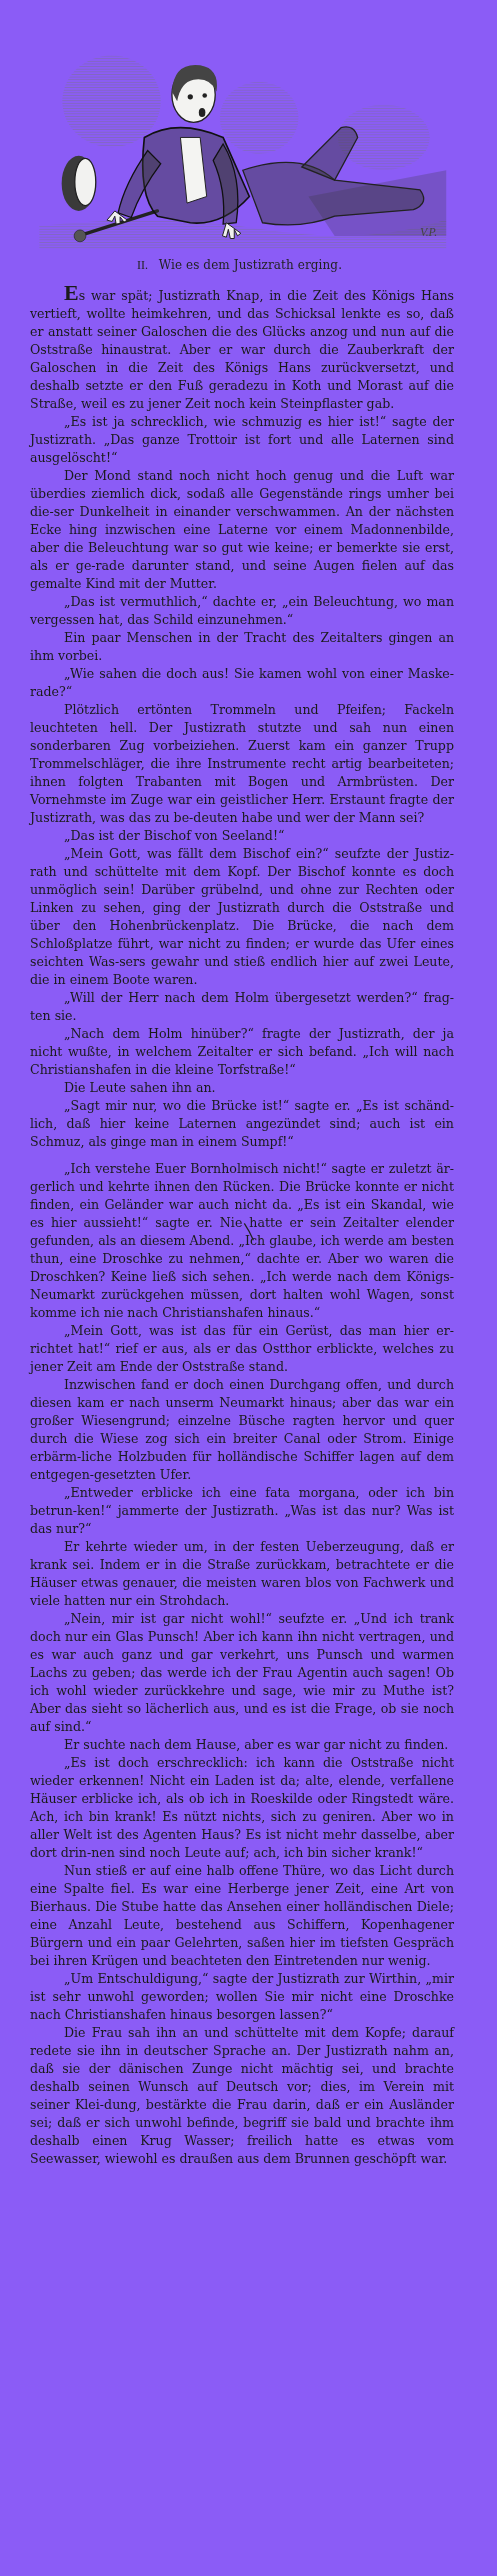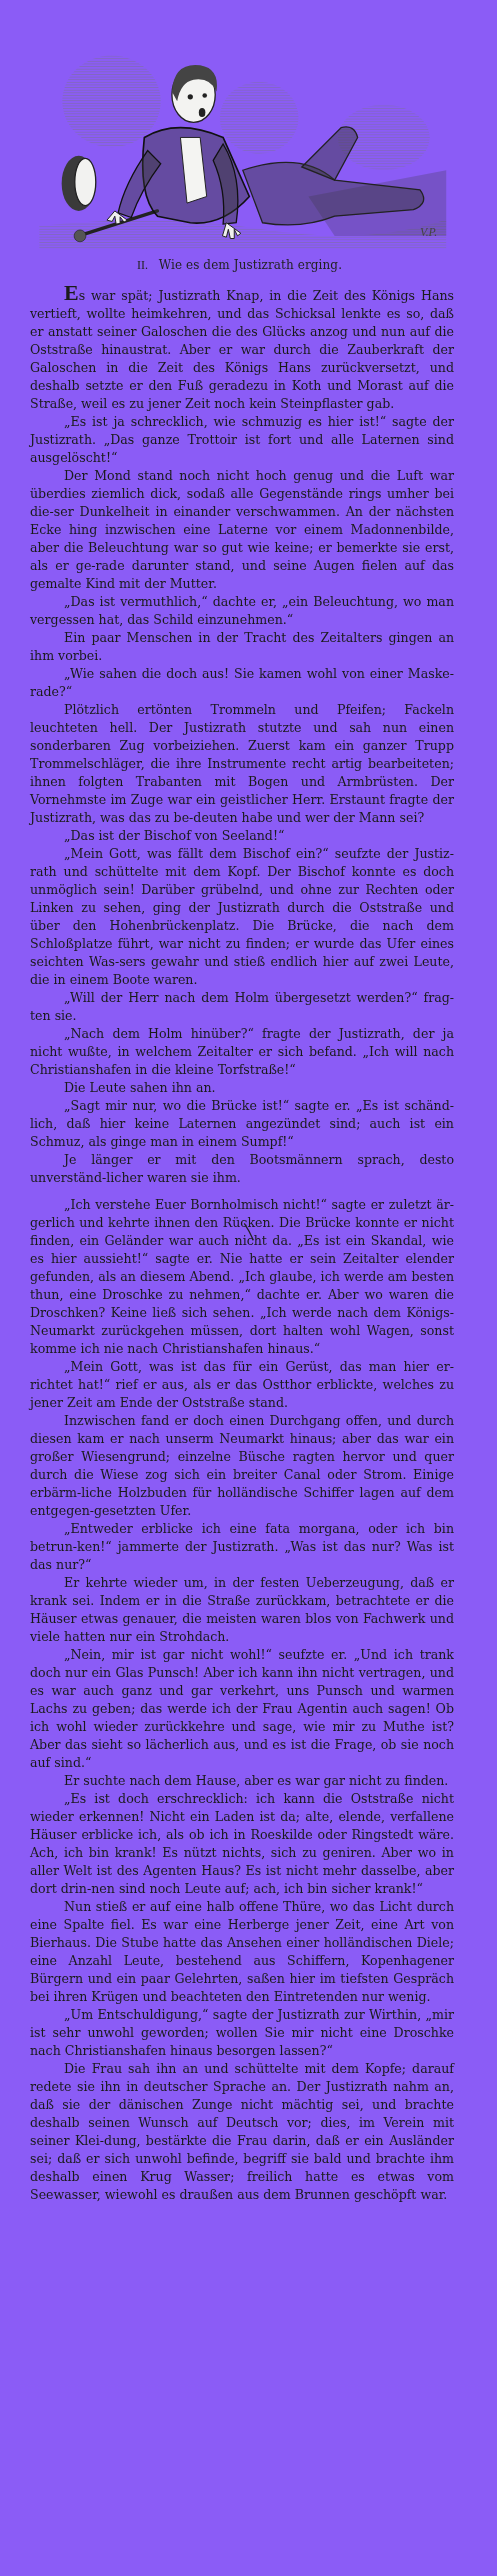--- a/index.html
+++ b/index.html
@@ -79,21 +79,20 @@
     <p>„Das ist vermuthlich,“ dachte er, „ein Beleuchtung, wo man vergessen hat, das Schild einzunehmen.“</p>
     <p>Ein paar Menschen in der Tracht des Zeitalters gingen an ihm vorbei.</p>
     <p>„Wie sahen die doch aus! Sie kamen wohl von einer Maske-rade?“</p>
     <p>Plötzlich ertönten Trommeln und Pfeifen; Fackeln leuchteten hell. Der Justizrath stutzte und sah nun einen sonderbaren Zug vorbeiziehen. Zuerst kam ein ganzer Trupp Trommelschläger, die ihre Instrumente recht artig bearbeiteten; ihnen folgten Trabanten mit Bogen und Armbrüsten. Der Vornehmste im Zuge war ein geistlicher Herr. Erstaunt fragte der Justizrath, was das zu be-deuten habe und wer der Mann sei?</p>
     <p>„Das ist der Bischof von Seeland!“</p>
     <p>„Mein Gott, was fällt dem Bischof ein?“ seufzte der Justiz-rath und schüttelte mit dem Kopf. Der Bischof konnte es doch unmöglich sein! Darüber grübelnd, und ohne zur Rechten oder Linken zu sehen, ging der Justizrath durch die Oststraße und über den Hohenbrückenplatz. Die Brücke, die nach dem Schloßplatze führt, war nicht zu finden; er wurde das Ufer eines seichten Was-sers gewahr und stieß endlich hier auf zwei Leute, die in einem Boote waren.</p>
     <p>„Will der Herr nach dem Holm übergesetzt werden?“ frag-ten sie.</p>
     <p>„Nach dem Holm hinüber?“ fragte der Justizrath, der ja nicht wußte, in welchem Zeitalter er sich befand. „Ich will nach Christianshafen in die kleine Torfstraße!“</p>
     <p>Die Leute sahen ihn an.</p>
     <p>„Sagt mir nur, wo die Brücke ist!“ sagte er. „Es ist schänd-lich, daß hier keine Laternen angezündet sind; auch ist ein Schmuz, als ginge man in einem Sumpf!“</p>
-    <p>Je länger er mit den Bootsmännern sprach, desto unverständ-licher waren sie ihm.</p>
     <p class="gap">„Ich verstehe Euer Bornholmisch nicht!“ sagte er zuletzt är-gerlich und kehrte ihnen den Rücken. Die Brücke konnte er nicht finden, ein Geländer war auch nicht da. „Es ist ein Skandal, wie es hier aussieht!“ sagte er. Nie hatte er sein Zeitalter elender gefunden, als an diesem Abend. „Ich glaube, ich werde am besten thun, eine Droschke zu nehmen,“ dachte er. Aber wo waren die Droschken? Keine ließ sich sehen. „Ich werde nach dem Königs-Neumarkt zurückgehen müssen, dort halten wohl Wagen, sonst komme ich nie nach Christianshafen hinaus.“</p>
     <p>„Mein Gott, was ist das für ein Gerüst, das man hier er-richtet hat!“ rief er aus, als er das Ostthor erblickte, welches zu jener Zeit am Ende der Oststraße stand.</p>
     <p>Inzwischen fand er doch einen Durchgang offen, und durch diesen kam er nach unserm Neumarkt hinaus; aber das war ein großer Wiesengrund; einzelne Büsche ragten hervor und quer durch die Wiese zog sich ein breiter Canal oder Strom. Einige erbärm-liche Holzbuden für holländische Schiffer lagen auf dem entgegen-gesetzten Ufer.</p>
     <p>„Entweder erblicke ich eine fata morgana, oder ich bin betrun-ken!“ jammerte der Justizrath. „Was ist das nur? Was ist das nur?“</p>
     <p>Er kehrte wieder um, in der festen Ueberzeugung, daß er krank sei. Indem er in die Straße zurückkam, betrachtete er die Häuser etwas genauer, die meisten waren blos von Fachwerk und viele hatten nur ein Strohdach.</p>
     <p>„Nein, mir ist gar nicht wohl!“ seufzte er. „Und ich trank doch nur ein Glas Punsch! Aber ich kann ihn nicht vertragen, und es war auch ganz und gar verkehrt, uns Punsch und warmen Lachs zu geben; das werde ich der Frau Agentin auch sagen! Ob ich wohl wieder zurückkehre und sage, wie mir zu Muthe ist? Aber das sieht so lächerlich aus, und es ist die Frage, ob sie noch auf sind.“</p>
     <p>Er suchte nach dem Hause, aber es war gar nicht zu finden.</p>
     <p>„Es ist doch erschrecklich: ich kann die Oststraße nicht wieder erkennen! Nicht ein Laden ist da; alte, elende, verfallene Häuser erblicke ich, als ob ich in Roeskilde oder Ringstedt wäre. Ach, ich bin krank! Es nützt nichts, sich zu geniren. Aber wo in aller Welt ist des Agenten Haus? Es ist nicht mehr dasselbe, aber dort drin-nen sind noch Leute auf; ach, ich bin sicher krank!“</p>
     <p>Nun stieß er auf eine halb offene Thüre, wo das Licht durch eine Spalte fiel. Es war eine Herberge jener Zeit, eine Art von Bierhaus. Die Stube hatte das Ansehen einer holländischen Diele; eine Anzahl Leute, bestehend aus Schiffern, Kopenhagener Bürgern und ein paar Gelehrten, saßen hier im tiefsten Gespräch bei ihren Krügen und beachteten den Eintretenden nur wenig.</p>
     <p>„Um Entschuldigung,“ sagte der Justizrath zur Wirthin, „mir ist sehr unwohl geworden; wollen Sie mir nicht eine Droschke nach Christianshafen hinaus besorgen lassen?“</p>

